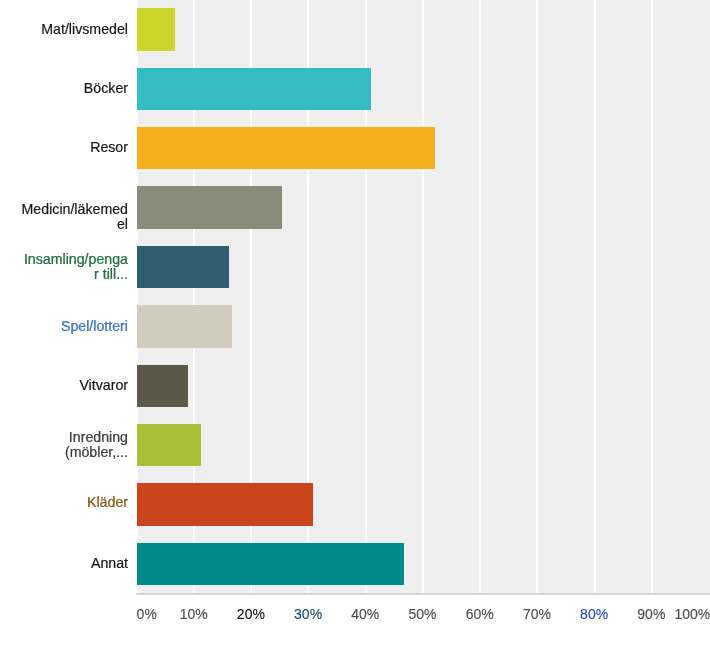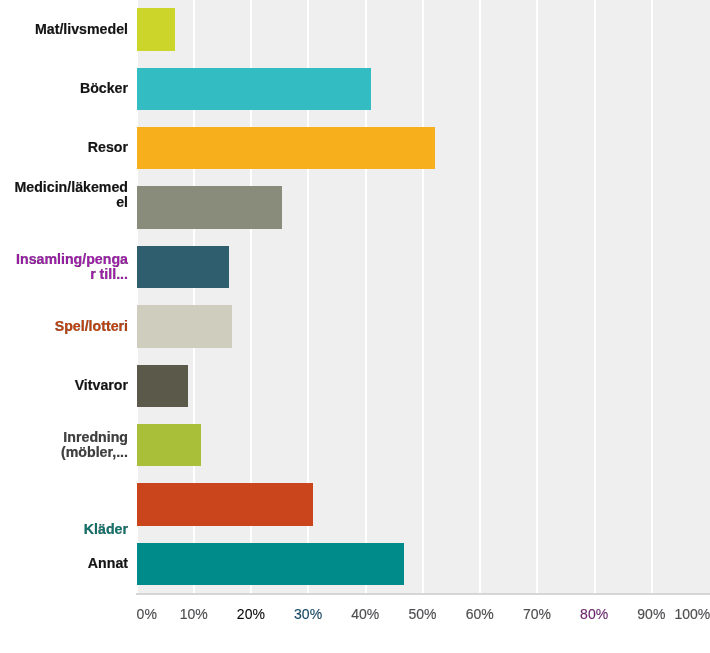--- a/index.html
+++ b/index.html
@@ -45,21 +45,21 @@
     top: 592.8px;
     width: 574.3px;
     height: 1.8px;
     background: #d6d6d6;
   }
   .cat-label {
     position: absolute;
     right: 582px;
     text-align: right;
     font-size: 14.2px;
-    font-weight: bold;
+    font-weight: normal;
     color: #141414;
     line-height: 14.7px;
     white-space: pre-line;
     -webkit-text-stroke: 0.18px #141414;
     transform: translateZ(0);
   }
   .tick-label {
     position: absolute;
     font-size: 14px;
     color: #58595b;
@@ -97,39 +97,39 @@
     <div class="bar" style="left: 1.15px; top: 483.32px; height: 42.4px; width: 176.207px; background: rgb(203, 69, 28);"></div>
     <div class="bar" style="left: 1.15px; top: 542.71px; height: 42.4px; width: 267.171px; background: rgb(0, 139, 139);"></div>
   </div>
 
   <div id="axis-line" style="background: rgb(214, 214, 214);"></div>
 
   <div id="labels">
     <div class="cat-label" style="top: 21.7px; color: rgb(20, 20, 20);">Mat/livsmedel</div>
     <div class="cat-label" style="top: 81.09px; color: rgb(20, 20, 20);">Böcker</div>
     <div class="cat-label" style="top: 140.48px; color: rgb(20, 20, 20);">Resor</div>
-    <div class="cat-label" style="top: 180px; color: rgb(20, 20, 20); margin-left: 8px;">Medicin/läkemed
+    <div class="cat-label" style="top: 202px; color: rgb(20, 20, 20); margin-left: 8px;">Medicin/läkemed
 el</div>
-    <div class="cat-label" style="top: 251.91px; color: #a21caf;">Insamling/penga
+    <div class="cat-label" style="top: 251.91px; color: #15803d;">Insamling/penga
 r till...</div>
-    <div class="cat-label" style="top: 318.65px; color: #c2410c;">Spel/lotteri</div>
+    <div class="cat-label" style="top: 318.65px; color: #3b82f6;">Spel/lotteri</div>
     <div class="cat-label" style="top: 378.04px; color: rgb(20, 20, 20);">Vitvaror</div>
     <div class="cat-label" style="top: 430.08px; color: #404040;">Inredning
 (möbler,...</div>
-    <div class="cat-label" style="top: 522px; color: #0f766e; margin-left: 8px;">Kläder</div>
+    <div class="cat-label" style="top: 495px; color: #a16207; margin-left: 8px;">Kläder</div>
     <div class="cat-label" style="top: 556.21px; color: rgb(20, 20, 20);">Annat</div>
   </div>
 
   <div id="ticks">
     <div class="tick-label" style="top: 606.2px; color: rgb(77, 78, 80); left: 136.6px;">0%</div>
     <div class="tick-label" style="top: 606.2px; color: rgb(77, 78, 80); left: 179.644px;">10%</div>
     <div class="tick-label" style="top: 606.2px; color: #000000; left: 236.854px;">20%</div>
     <div class="tick-label" style="top: 606.2px; color: #0c4a6e; left: 294.064px;">30%</div>
     <div class="tick-label" style="top: 606.2px; color: rgb(77, 78, 80); left: 351.274px; text-align: center;">40%</div>
     <div class="tick-label" style="top: 606.2px; color: rgb(77, 78, 80); left: 408.484px;">50%</div>
     <div class="tick-label" style="top: 606.2px; color: rgb(77, 78, 80); left: 465.694px; text-align: center;">60%</div>
     <div class="tick-label" style="top: 606.2px; color: rgb(77, 78, 80); left: 522.904px;">70%</div>
-    <div class="tick-label" style="top: 606.2px; color: #701a75; left: 580.114px;">80%</div>
+    <div class="tick-label" style="top: 606.2px; color: #1d4ed8; left: 580.114px;">80%</div>
     <div class="tick-label" style="top: 606.2px; color: rgb(77, 78, 80); left: 637.324px;">90%</div>
     <div class="tick-label" style="top: 606.2px; color: rgb(77, 78, 80); left: 674.388px;">100%</div>
   </div>
 
 </div>
 
 </body></html>

